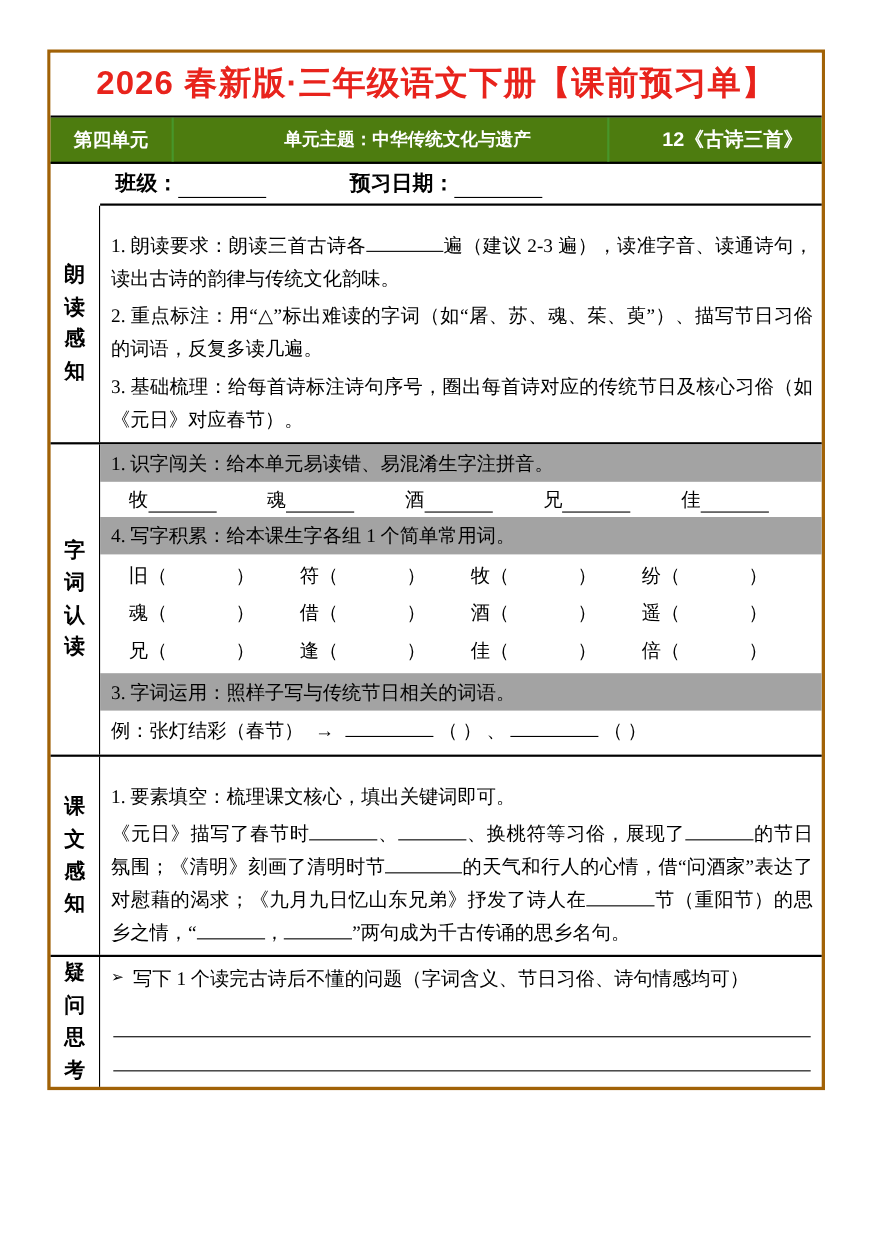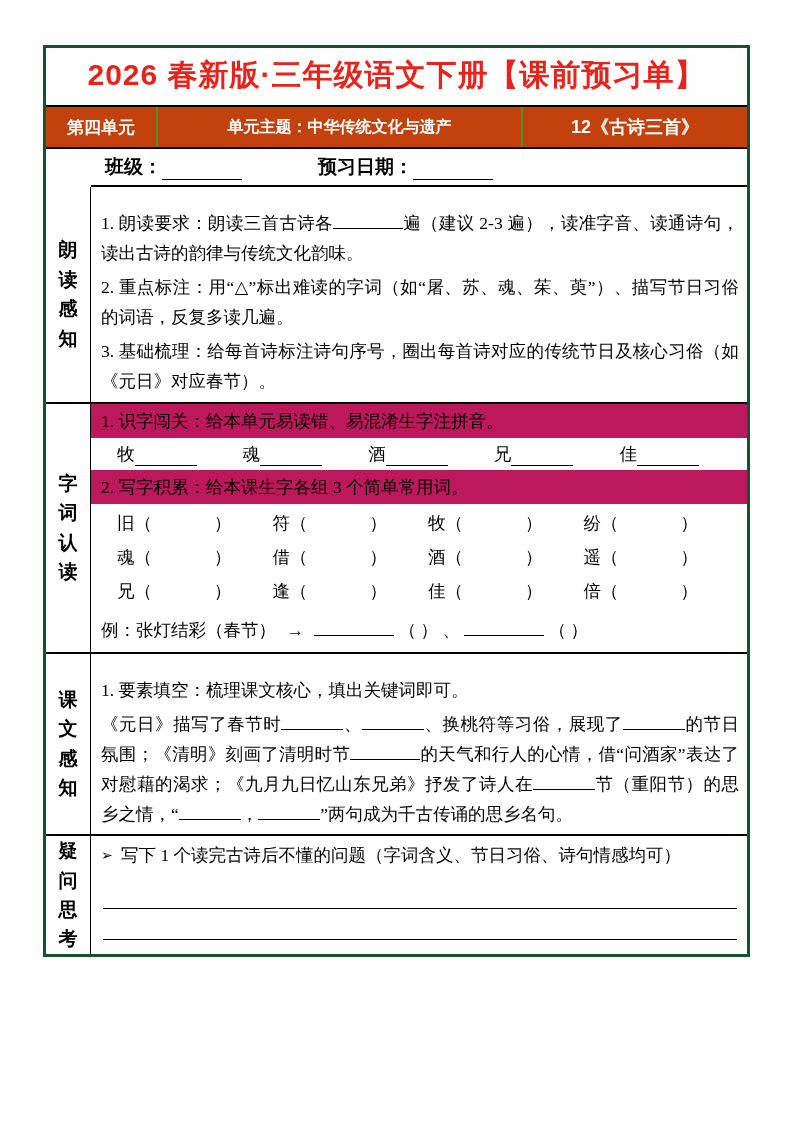--- a/index.html
+++ b/index.html
@@ -18,21 +18,21 @@
   .page {
     position: relative;
     width: 793px;
     height: 1122px;
     box-sizing: border-box;
     padding: 45px 43px 0 43px;
   }
 
   .sheet {
     width: 707px;
-    border: 3px solid #14532d;
+    border: 3px solid #a16207;
     border-collapse: collapse;
     box-sizing: border-box;
   }
 
   
   .title-row {
     border-bottom: 2px solid #000000;
     text-align: center;
     padding: 7px 0 9px 0;
     background: #ffffff;
@@ -42,23 +42,24 @@
     font-weight: bold;
     font-size: 30px;
     letter-spacing: 1px;
     color: #e8231c;
     white-space: nowrap;
   }
 
   
   .green-row {
     display: flex;
-    background: #c2410c;
+    background: #4d7c0f;
     border-bottom: 2px solid #000000;
     height: 40px;
+    gap: 31px;
   }
   .green-cell {
     display: flex;
     align-items: center;
     justify-content: center;
     font-family: "Liberation Sans", "DejaVu Sans", sans-serif;
     font-weight: bold;
     color: #ffffff;
     font-size: 17px;
     box-sizing: border-box;
@@ -135,21 +136,21 @@
   .para {
     font-size: 17.5px;
     line-height: 1.72;
     padding: 2px 8px 2px 10px;
     text-align: justify;
   }
   .para.first { padding-top: 21px; }
   .para.last { padding-bottom: 5px; }
 
   .shaded {
-    background: #be185d;
+    background: #a3a3a3;
   }
 
   .ul {
     display: inline-block;
     border-bottom: 1.6px solid #000000;
     vertical-align: baseline;
     height: 15px;
   }
   .u62 { width: 62px; }
   .u70 { width: 70px; }
@@ -290,21 +291,21 @@
           <div class="pinyin-item">
               <span>兄</span>
               <span class="ul"></span>
             </div>
           <div class="pinyin-item">
               <span>佳</span>
               <span class="ul"></span>
             </div>
         </div>
 
-        <div class="para shaded">2. 写字积累：给本课生字各组 3 个简单常用词。</div>
+        <div class="para shaded">4. 写字积累：给本课生字各组 1 个简单常用词。</div>
 
         <div class="word-grid">
           <div class="word-line">
             <div class="word-cell"><span>旧</span>（<span class="paren-space"></span>）</div>
             <div class="word-cell"><span>符</span>（<span class="paren-space"></span>）</div>
             <div class="word-cell"><span>牧</span>（<span class="paren-space"></span>）</div>
             <div class="word-cell"><span>纷</span>（<span class="paren-space"></span>）</div>
           </div>
           <div class="word-line">
             <div class="word-cell"><span>魂</span>（<span class="paren-space"></span>）</div>
@@ -313,20 +314,21 @@
             <div class="word-cell"><span>遥</span>（<span class="paren-space"></span>）</div>
           </div>
           <div class="word-line">
             <div class="word-cell"><span>兄</span>（<span class="paren-space"></span>）</div>
             <div class="word-cell"><span>逢</span>（<span class="paren-space"></span>）</div>
             <div class="word-cell"><span>佳</span>（<span class="paren-space"></span>）</div>
             <div class="word-cell"><span>倍</span>（<span class="paren-space"></span>）</div>
           </div>
         </div>
 
+        <div class="para shaded">3. 字词运用：照样子写与传统节日相关的词语。</div>
 
         <div class="example-line">
           <span>例：张灯结彩（春节）</span>
           <span class="arrow">→</span>
           <span class="ul u80"></span>
           <span>（</span>
           <span class="paren-space"></span>
           <span>）</span>
           <span>、</span>
           <span class="ul u80"></span>

